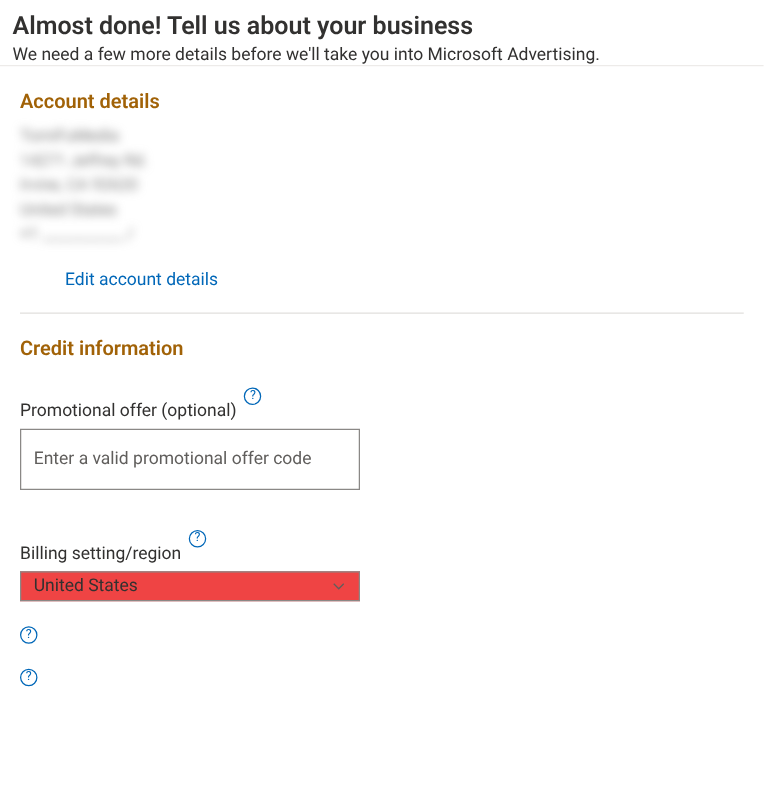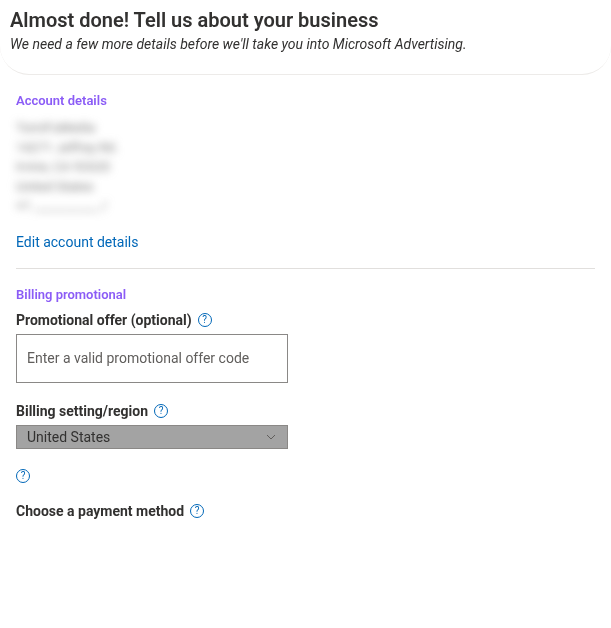--- a/index.html
+++ b/index.html
@@ -4,73 +4,73 @@
   <style>
     * { box-sizing: border-box; margin: 0; padding: 0; }
     body {
       font-family: "Segoe UI", -apple-system, BlinkMacSystemFont, Roboto, Arial, sans-serif;
       background: #fff;
       width: 611px;
       color: #323130;
       font-size: 14px;
     }
     .header-block {
-      padding: 8px 10px 22px 10px;
+      padding: 8px 10px 0 10px;
       border-bottom: 1px solid #edebe9;
-      border-radius: 29px;
     }
     .header-title {
       font-size: 20px;
       font-weight: 600;
       color: #323130;
       margin-bottom: 4px;
     }
     .header-sub {
       font-size: 14px;
       color: #323130;
-      font-style: italic;
     }
     .panel {
       padding: 18px 16px 10px 16px;
     }
     .section-title {
-      color: #8b5cf6;
-      font-size: 13px;
+      color: #a16207;
+      font-size: 16px;
       font-weight: 600;
       margin-bottom: 10px;
     }
     .blurred {
       filter: blur(4px);
       color: #7a7a7a;
       line-height: 1.5;
       font-size: 13px;
       user-select: none;
       margin-bottom: 18px;
     }
     .link {
       color: #0067b8;
       font-size: 14px;
       cursor: pointer;
+      margin-left: 36px;
     }
     .hr {
       border: none;
       border-top: 1px solid #e1dfdd;
       margin: 18px 0;
     }
     .field-block { margin-bottom: 20px; }
     .field-label-row {
       display: flex;
       align-items: center;
       gap: 6px;
       margin-bottom: 6px;
     }
     .field-label {
-      font-weight: 700;
+      font-weight: 400;
       font-size: 14px;
       color: #323130;
+      margin-top: 23px;
     }
     .help-icon {
       width: 14px;
       height: 14px;
       border: 1px solid #0067b8;
       border-radius: 50%;
       display: inline-flex;
       align-items: center;
       justify-content: center;
       color: #0067b8;
@@ -90,21 +90,21 @@
     .text-input::placeholder { color: #605e5c; }
     .select-wrap {
       position: relative;
       width: 272px;
       height: 24px;
       border: 1px solid #8a8886;
       display: flex;
       align-items: center;
       padding: 0 32px 0 10px;
       cursor: pointer;
-      background: #a3a3a3;
+      background: #ef4444;
     }
     .select-value {
       font-size: 14px;
       color: #323130;
     }
     .chevron {
       position: absolute;
       right: 10px;
       top: 50%;
       transform: translateY(-50%);
@@ -134,21 +134,21 @@
     <div>Irvine, CA 92620</div>
     <div>United States</div>
     <div>+1 ___________ /</div>
   </div>
 
   <span class="link">Edit account details</span>
 
   <hr class="hr">
 
   <div class="section-billing">
-    <div class="section-title">Billing promotional</div>
+    <div class="section-title">Credit information</div>
 
     <div class="field-block">
       <div class="field-label-row">
         <span class="field-label">Promotional offer (optional)</span>
         <span class="help-icon">?</span>
       </div>
       <input class="text-input" type="text" placeholder="Enter a valid promotional offer code" style="">
     </div>
 
     <div class="field-block">
@@ -167,19 +167,18 @@
     </div>
 
     <div class="field-block">
       <div class="field-label-row">
         <span class="help-icon">?</span>
       </div>
     </div>
 
     <div class="field-block">
       <div class="field-label-row">
-        <span class="field-label">Choose a payment method</span>
         <span class="help-icon">?</span>
       </div>
     </div>
 
   </div>
 </div>
 
 </body></html>

